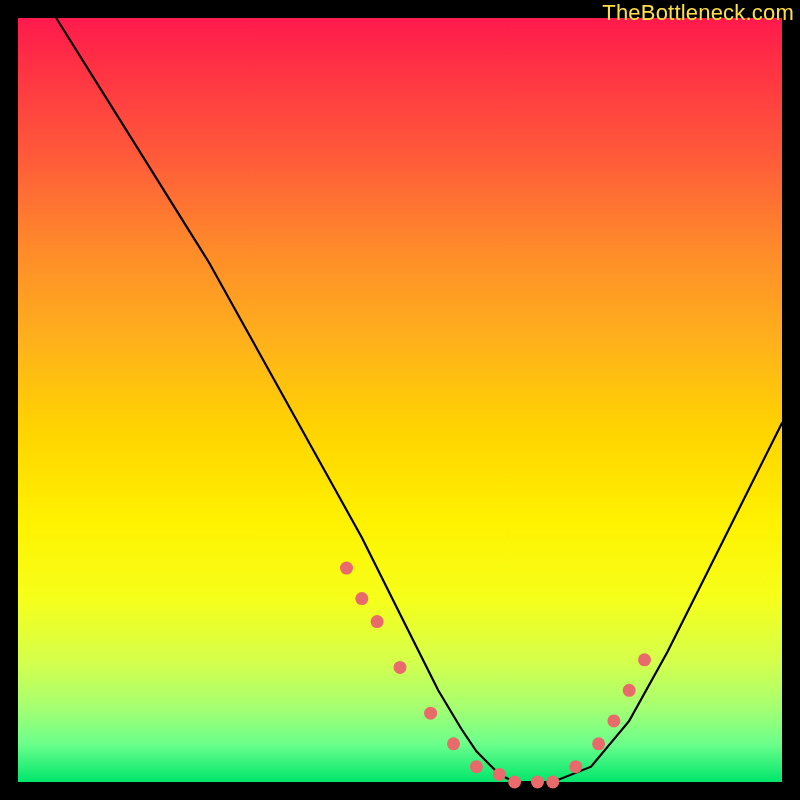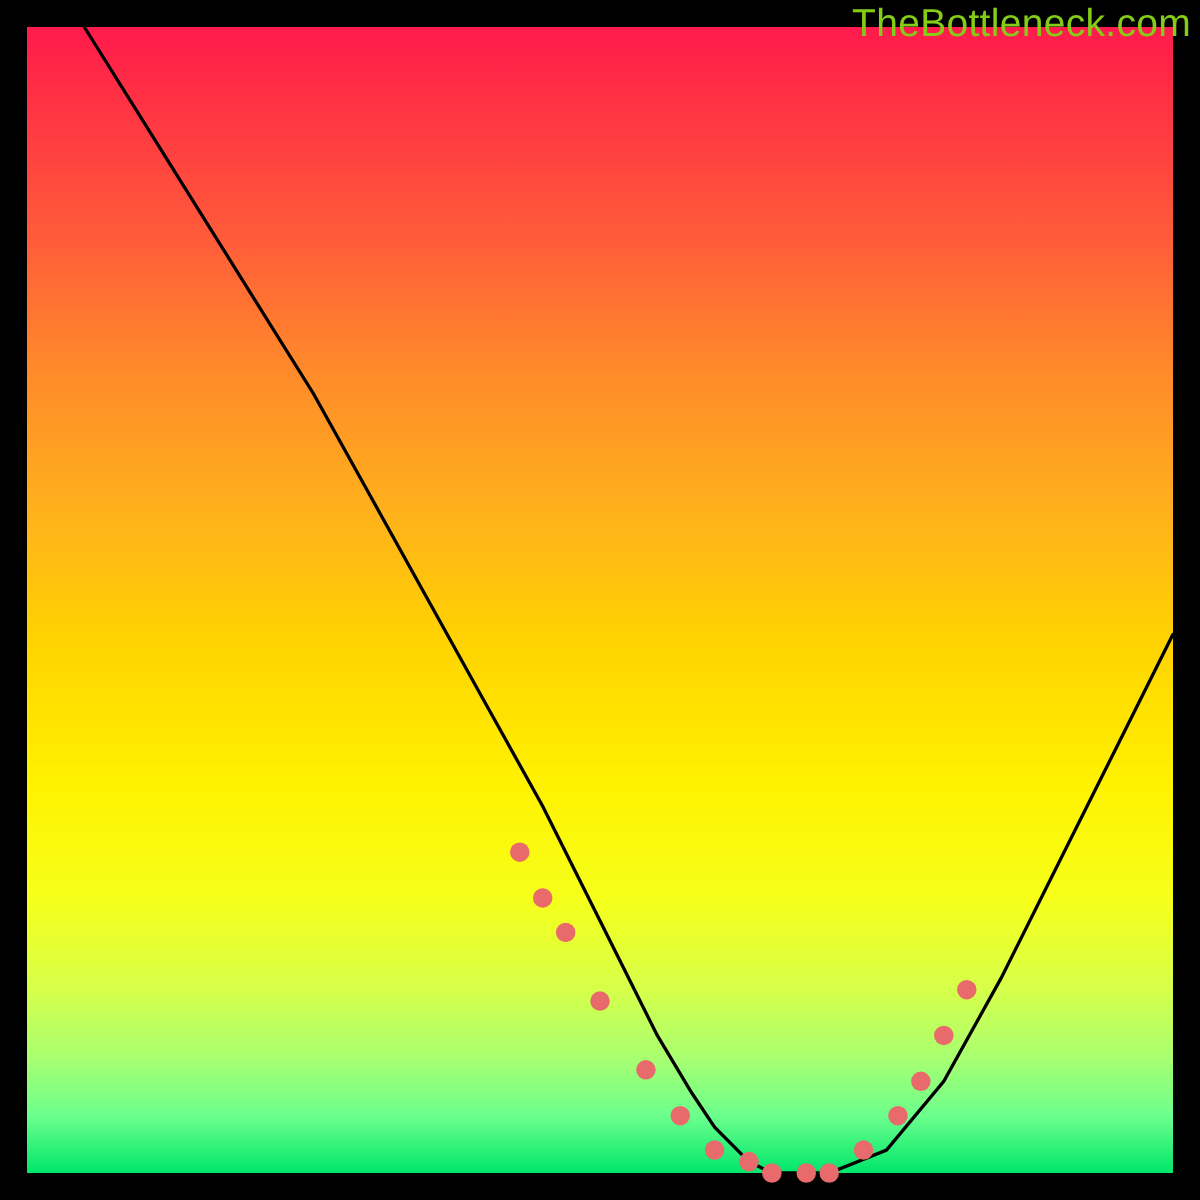--- a/index.html
+++ b/index.html
@@ -35,23 +35,23 @@
       #f6ff1a 76%,
       #d6ff4a 84%,
       #a8ff70 90%,
       #6cff8c 95%,
       #00e66b 100%);
   }
   .watermark {
     position: absolute;
     top: 0px;
     right: 6px;
-    color: #84cc16;
+    color: #fde047;
     font-family: Arial, Helvetica, sans-serif;
-    font-size: 26px;
+    font-size: 22px;
     letter-spacing: 0.2px;
     user-select: none;
   }
   svg.curve {
     position: absolute;
     left: 0;
     top: 0;
     width: 764px;
     height: 764px;
     overflow: visible;

